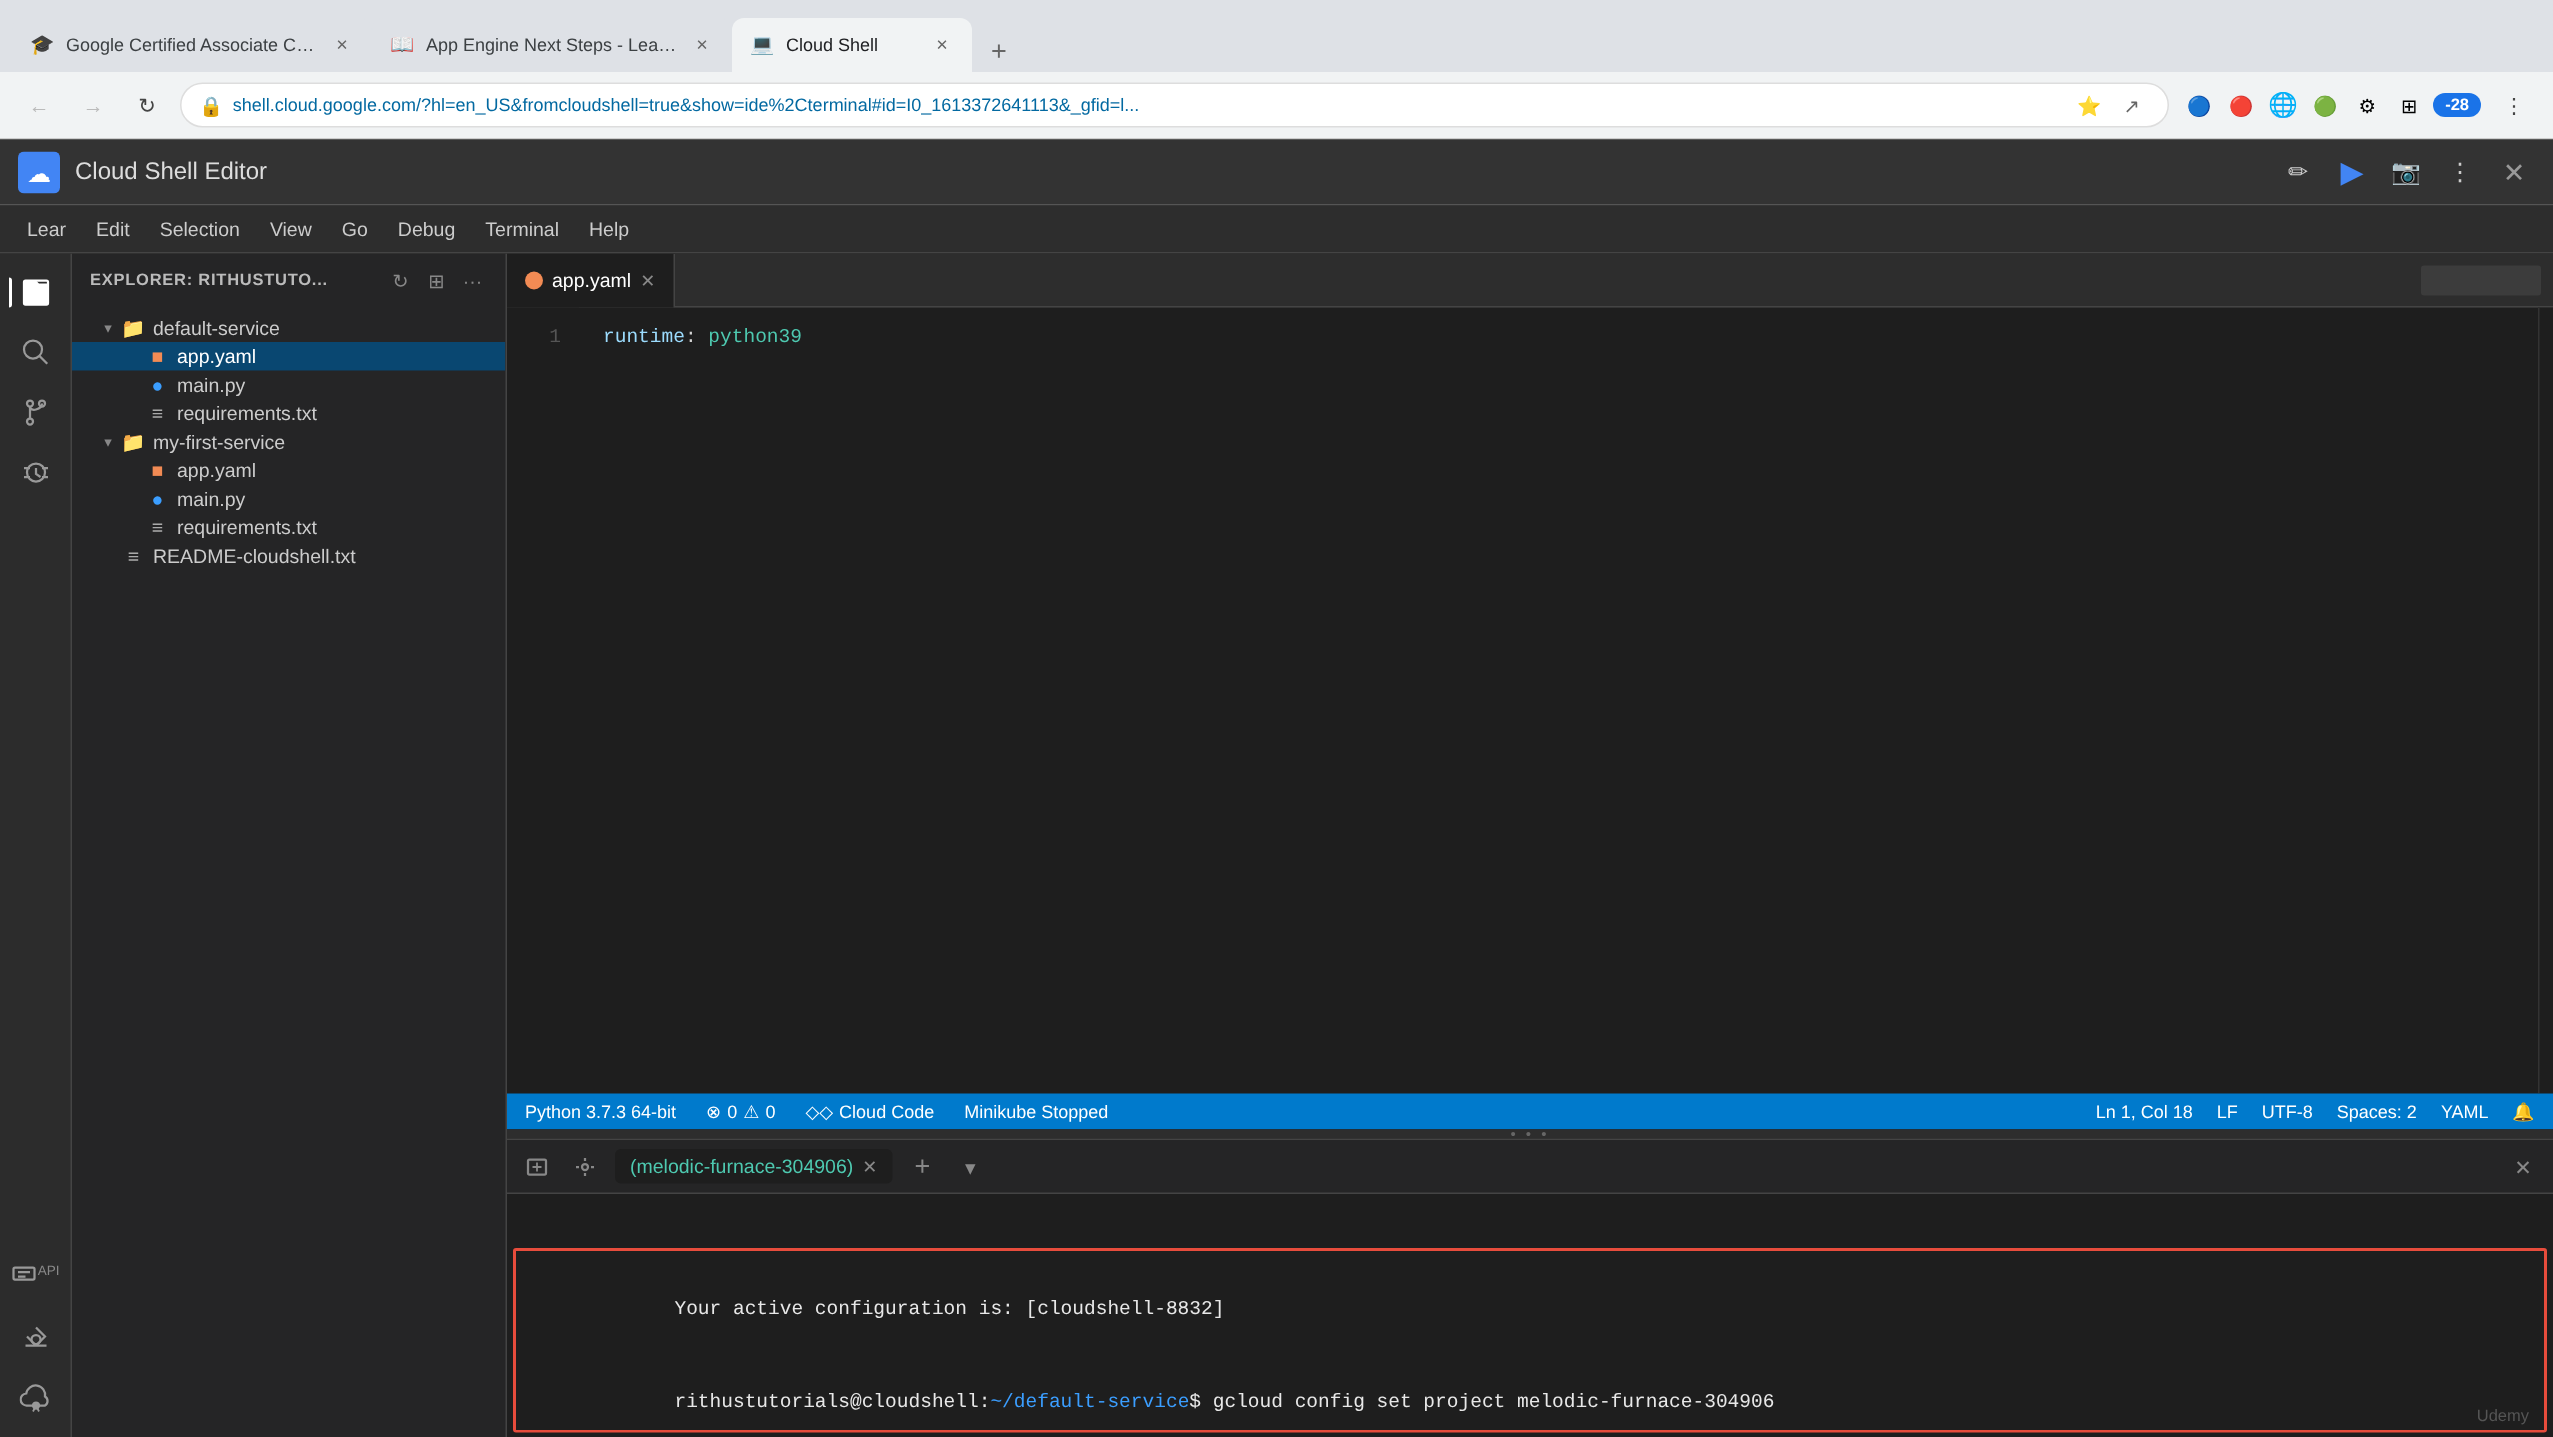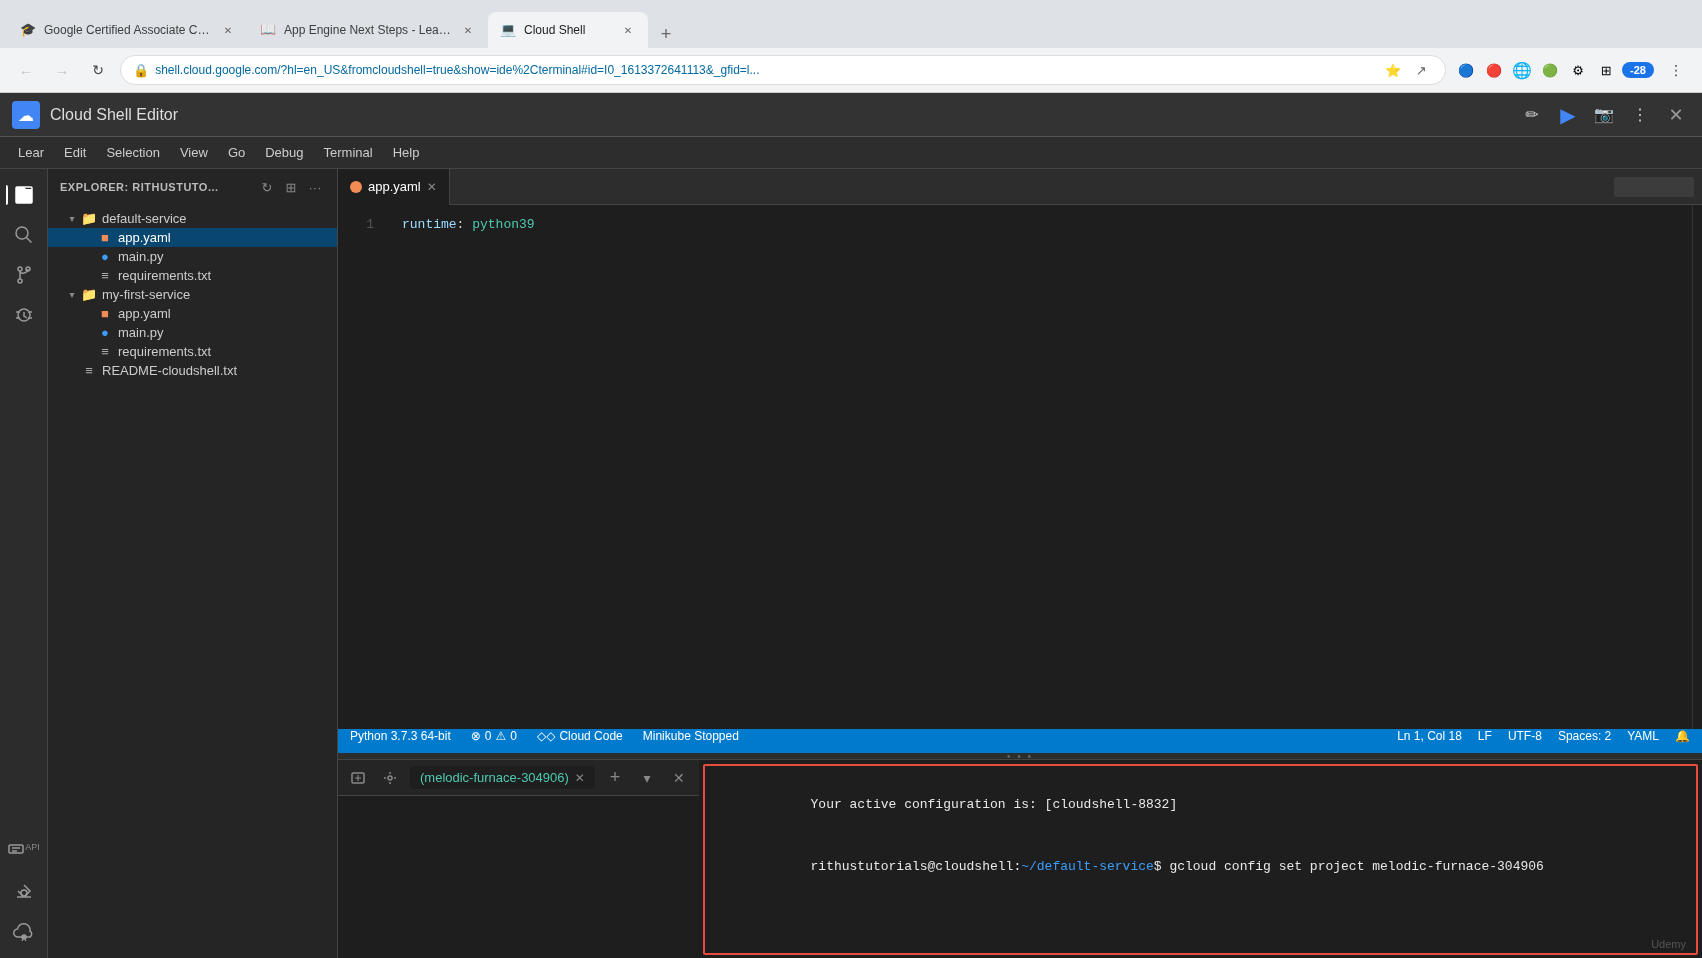--- a/index.html
+++ b/index.html
@@ -87,27 +87,27 @@
     .line-numbers { width: 48px; background: #1e1e1e; padding: 10px 0; text-align: right; color: #555; font-size: 13px; font-family: 'Courier New', monospace; line-height: 1.5; padding-right: 12px; user-select: none; }
     .code-content { flex: 1; padding: 10px 0 10px 16px; font-size: 13px; font-family: 'Courier New', monospace; color: #d4d4d4; line-height: 1.5; overflow-y: auto; }
     .code-line { white-space: pre; }
     .code-key { color: #9cdcfe; }
     .code-value { color: #4ec9b0; }
 
     
     .editor-scrollbar { width: 10px; background: #1e1e1e; border-left: 1px solid #333; }
 
     
-    .status-bar { height: 24px; background: #007acc; display: flex; align-items: flex-start; padding: 0 8px; font-size: 12px; color: #fff; gap: 12px; }
+    .status-bar { height: 24px; background: #007acc; display: flex; align-items: center; padding: 0 8px; font-size: 12px; color: #fff; gap: 12px; }
     .status-item { display: flex; align-items: center; gap: 4px; padding: 0 4px; cursor: pointer; white-space: nowrap; }
     .status-spacer { flex: 1; }
     .status-right { display: flex; align-items: center; gap: 8px; }
 
     
-    .terminal-area { height: 200px; background: #1e1e1e; border-top: 1px solid #444; display: flex; flex-direction: row; }
+    .terminal-area { height: 200px; background: #1e1e1e; border-top: 1px solid #444; display: flex; flex-direction: column; gap: 32px; }
     .terminal-header { display: flex; align-items: center; padding: 0 8px; height: 36px; background: #252526; border-bottom: 1px solid #444; gap: 8px; }
     .terminal-tab { display: flex; align-items: center; gap: 6px; padding: 4px 10px; font-size: 13px; cursor: pointer; border-radius: 4px; color: #ccc; }
     .terminal-tab.active { background: #1e1e1e; color: #fff; }
     .terminal-tab-project { color: #4ec9b0; }
     .terminal-tab-close { font-size: 12px; color: #888; cursor: pointer; }
     .terminal-actions { display: flex; align-items: center; gap: 6px; margin-left: auto; }
     .terminal-action { width: 24px; height: 24px; display: flex; align-items: center; justify-content: center; cursor: pointer; color: #888; font-size: 14px; border-radius: 3px; }
 
     .terminal-content { flex: 1; padding: 8px 12px; font-size: 13px; font-family: 'Courier New', monospace; color: #ccc; overflow-y: auto; line-height: 1.6; background: #1e1e1e; border: 2px solid #e74c3c; margin: 4px; border-radius: 2px; }
     .term-line { white-space: pre-wrap; word-break: break-all; }

